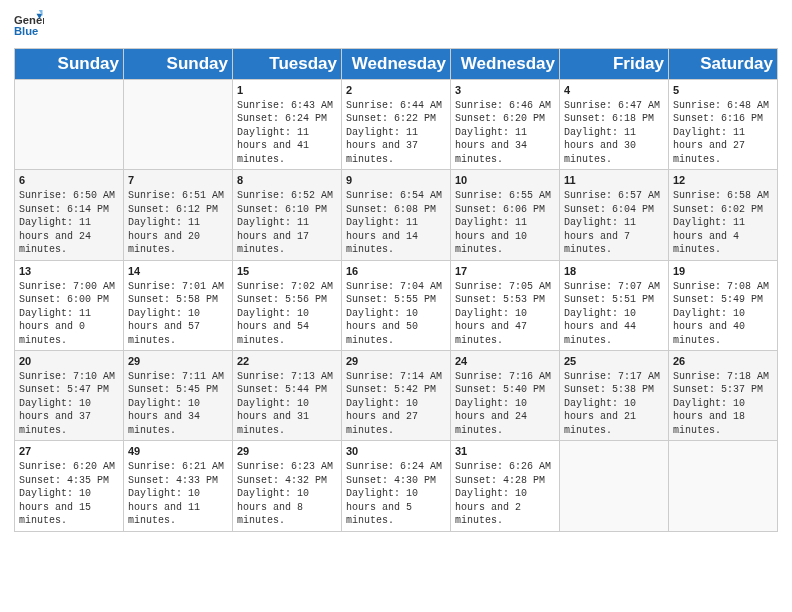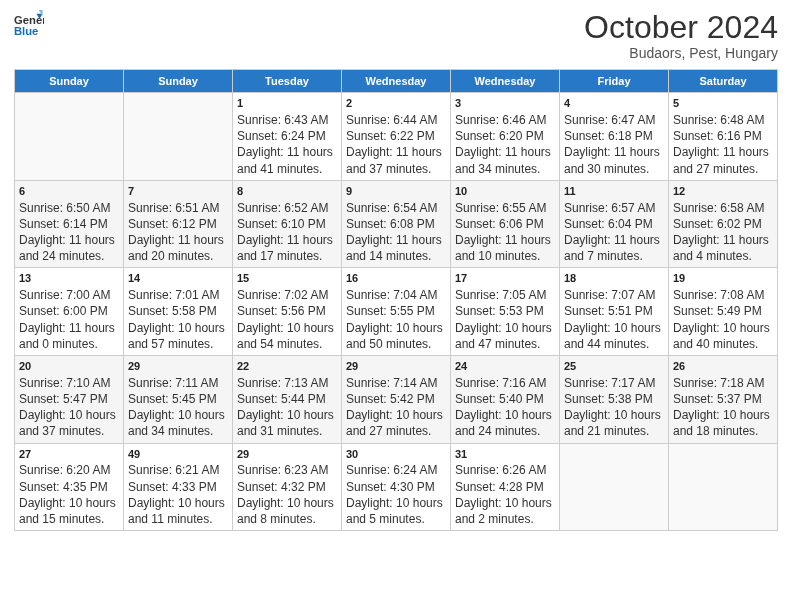--- a/index.html
+++ b/index.html
@@ -47,22 +47,22 @@
     table {
       width: 100%;
       border-collapse: collapse;
       font-size: 9.5px;
     }
     thead tr th {
       background: #2878c8;
       color: #fff;
       font-weight: bold;
       padding: 5px 4px;
-      text-align: center;
-      font-size: 11px;
+      text-align: right;
+      font-size: 17px;
       border: 1px solid #ccc;
     }
     tbody tr td {
       border: 1px solid #ccc;
       vertical-align: top;
       padding: 3px 4px;
       min-height: 72px;
       height: 72px;
       width: 108px;
       line-height: 1.35;
@@ -72,45 +72,42 @@
     tbody tr:nth-child(even) td {
       background: #f5f5f5;
     }
     .day-num {
       font-size: 11px;
       font-weight: bold;
       display: block;
       margin-bottom: 1px;
     }
     .cell-text {
-      font-size: 12px;
+      font-size: 10px;
       color: #333;
       line-height: 1.35;
+      font-family: Liberation Mono, monospace;
     }
     td.empty {
       background: #f9f9f9;
     }
   </style>
 </head>
 <body>
 
 <div class="page">
   <div class="header">
     <div class="logo">
       <svg class="logo-icon" viewBox="0 0 40 40">
         <text x="0" y="18" font-size="15" font-weight="bold" fill="#333">General</text>
         <text x="0" y="33" font-size="15" font-weight="bold" fill="#1a6bb5">Blue</text>
         <polygon points="30,5 38,5 34,12" fill="#1a6bb5"></polygon>
         <polygon points="33,0 38,0 38,8" fill="#7ab8e8"></polygon>
       </svg>
     </div>
-    <div class="title-area">
-      <div class="month-title">October 2024</div>
-      <div class="location">Budaors, Pest, Hungary</div>
-    </div>
   </div>
 
   <table>
     <thead>
       <tr>
 
       <th>Sunday</th>
           <th>Sunday</th>
           <th>Tuesday</th>
           <th>Wednesday</th>

